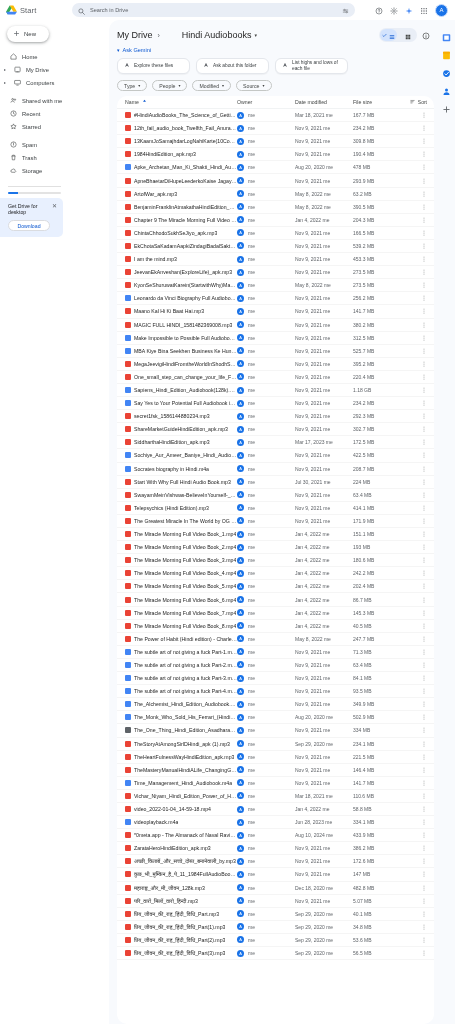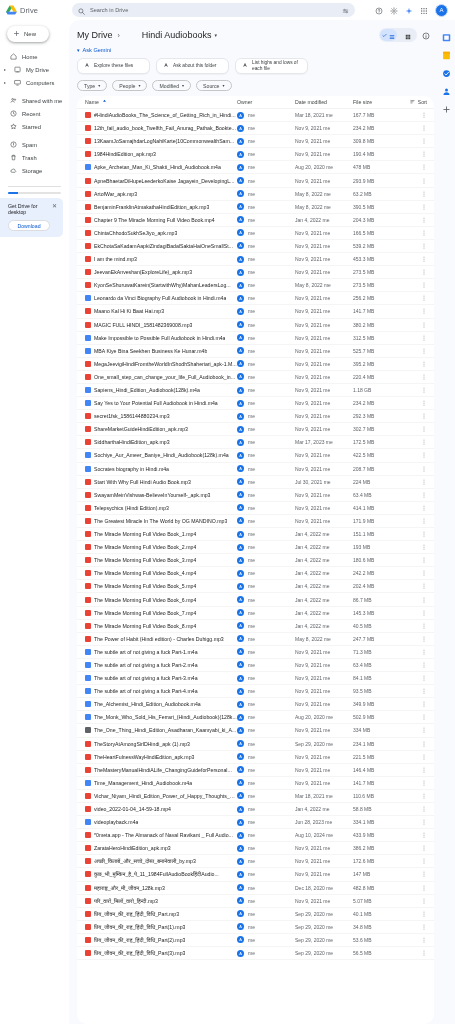--- a/index.html
+++ b/index.html
@@ -35,21 +35,21 @@
   .tune-ic { position: absolute; right: 6px; }
   .topright { display: flex; align-items: center; gap: 7px; padding-right: 4px; }
   .avatar {
     width: 13px; height: 13px; border-radius: 50%;
     background: #1a73e8; color: #fff; font-size: 6px;
     display: flex; align-items: center; justify-content: center;
     border: 1.5px solid #c5dafc;
   }
 
   
-  .shell { flex: 1; display: flex; min-height: 0; }
+  .shell { flex: 1; display: flex; min-height: 0; gap: 40px; }
 
   
   .sidebar {
     width: 69px; flex: 0 0 69px;
     background: #ffffff;
     padding-top: 4px;
     display: flex; flex-direction: column;
     position: relative;
   }
   .newbtn {
@@ -217,21 +217,21 @@
 
 <div class="topbar">
   <div class="drive-logo">
     <span class="logo-tri">
       <svg width="11" height="10" viewBox="0 0 24 22">
         <path d="M8 1 L16 1 L24 15 L16 15 Z" fill="#fbbc04"></path>
         <path d="M8 1 L0 15 L4 21 L12 7 Z" fill="#34a853"></path>
         <path d="M0 15 L24 15 L20 21 L4 21 Z" fill="#4285f4"></path>
       </svg>
     </span>
-    <span class="drive-word">Drive</span>
+    <span class="drive-word">Start</span>
   </div>
 
   <div class="searchwrap">
     <div class="searchbox">
       <span>
         <svg width="7" height="7" viewBox="0 0 24 24" fill="none" stroke="#5f6368" stroke-width="2.4">
           <circle cx="10" cy="10" r="7"></circle>
             <line x1="15" y1="15" x2="22" y2="22" stroke-linecap="round"></line>
         </svg>
       </span>

